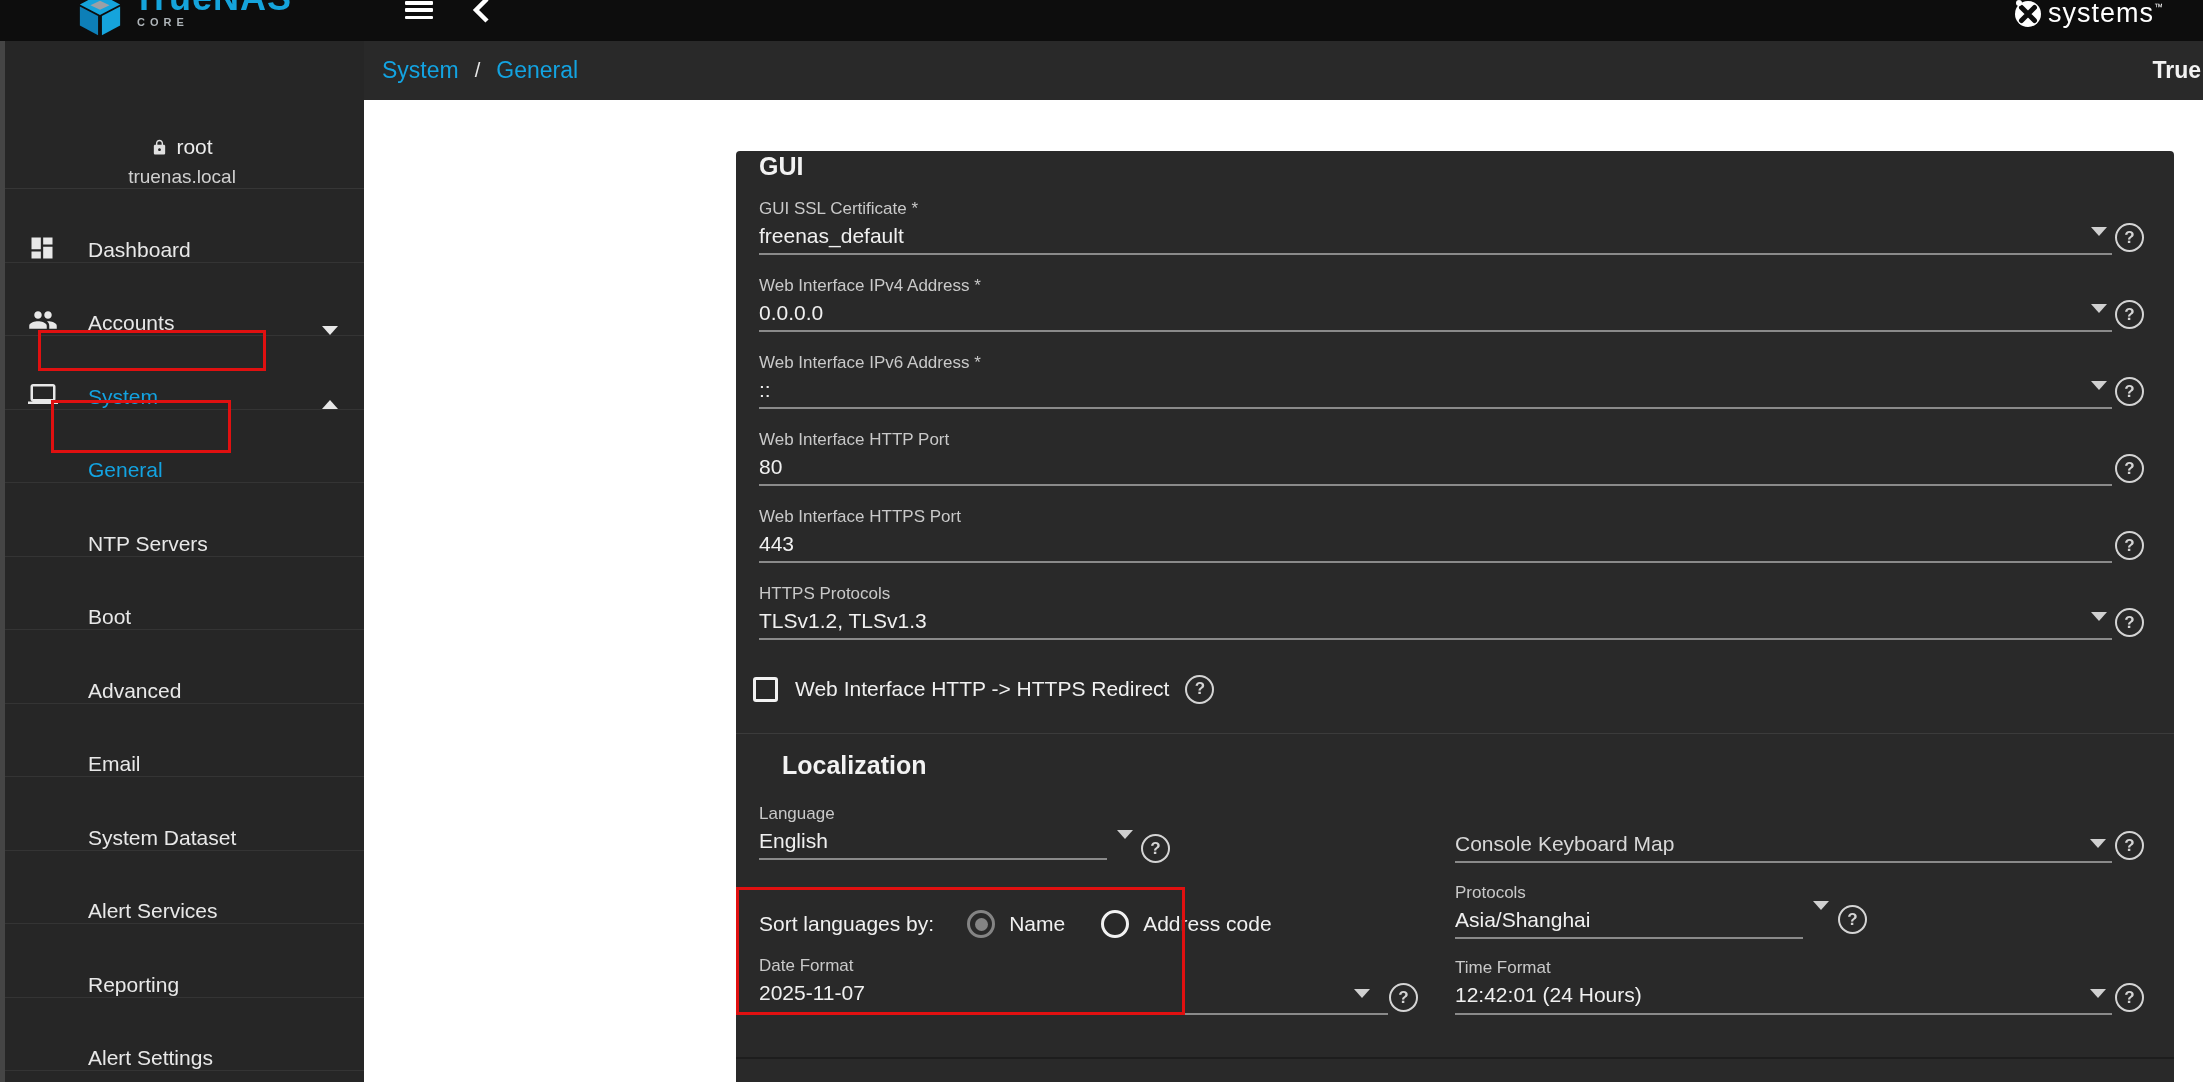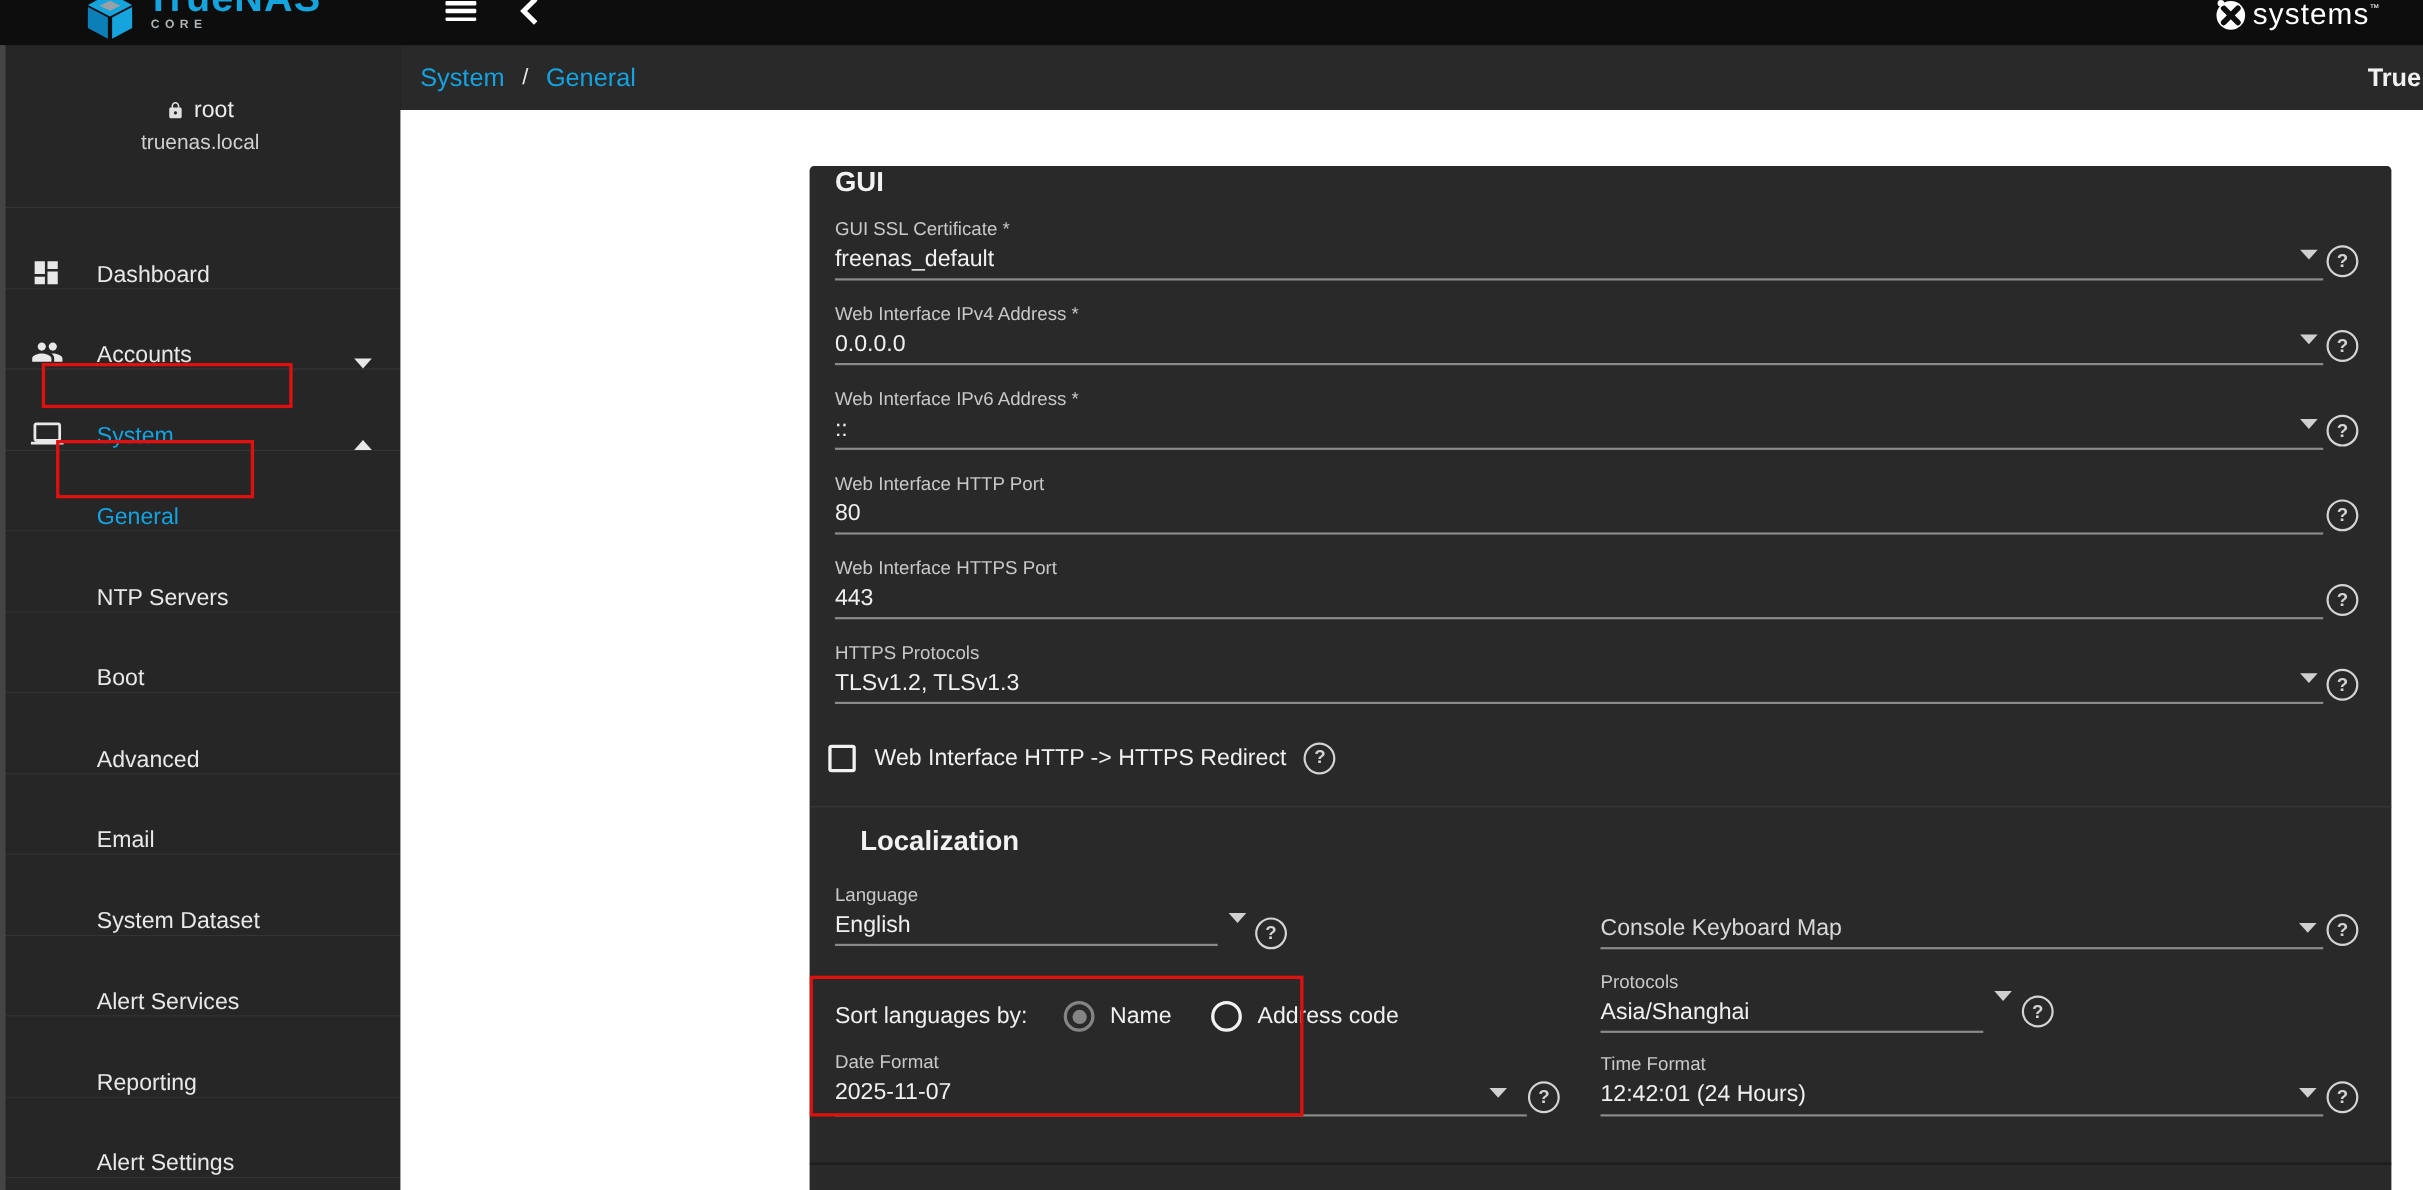--- a/index.html
+++ b/index.html
@@ -22,21 +22,21 @@
   .ix-tm { color:#fff; font-size:9px; margin-top:-12px; }
 
   
   .body-row { display:flex; height:1041px; }
 
   
   .left-strip { position:absolute; left:0; top:41px; width:5px; height:1041px; background:#454545; z-index:6; }
 
   
   .sidebar { position:relative; width:364px; background:#262626; flex-shrink:0; overflow:hidden; }
-  .user-panel { height:148px; display:flex; flex-direction:column; align-items:center; justify-content:center; border-bottom:1px solid #363636; }
+  .user-panel { height:148px; display:flex; flex-direction:column; align-items:center; justify-content:flex-end; border-bottom:1px solid #363636; }
   .user-line { display:flex; align-items:center; gap:8px; }
   .user-name { color:#ececec; font-size:21px; }
   .user-host { color:#cfcfcf; font-size:19px; margin-top:7px; }
   .nav { }
   .nav-row { position:relative; height:73.5px; display:flex; align-items:flex-end; padding-left:28px; border-bottom:1px solid #343434; cursor:pointer; }
   .nav-row .icon { width:30px; display:flex; }
   .nav-label { color:#e8e8e8; font-size:21px; margin-left:30px; }
   .nav-label.blue { color:#13a3e1; }
   .nav-sub { padding-left:88px; }
   .chev { position:absolute; right:26px; width:0; height:0; border-left:8px solid transparent; border-right:8px solid transparent; }

